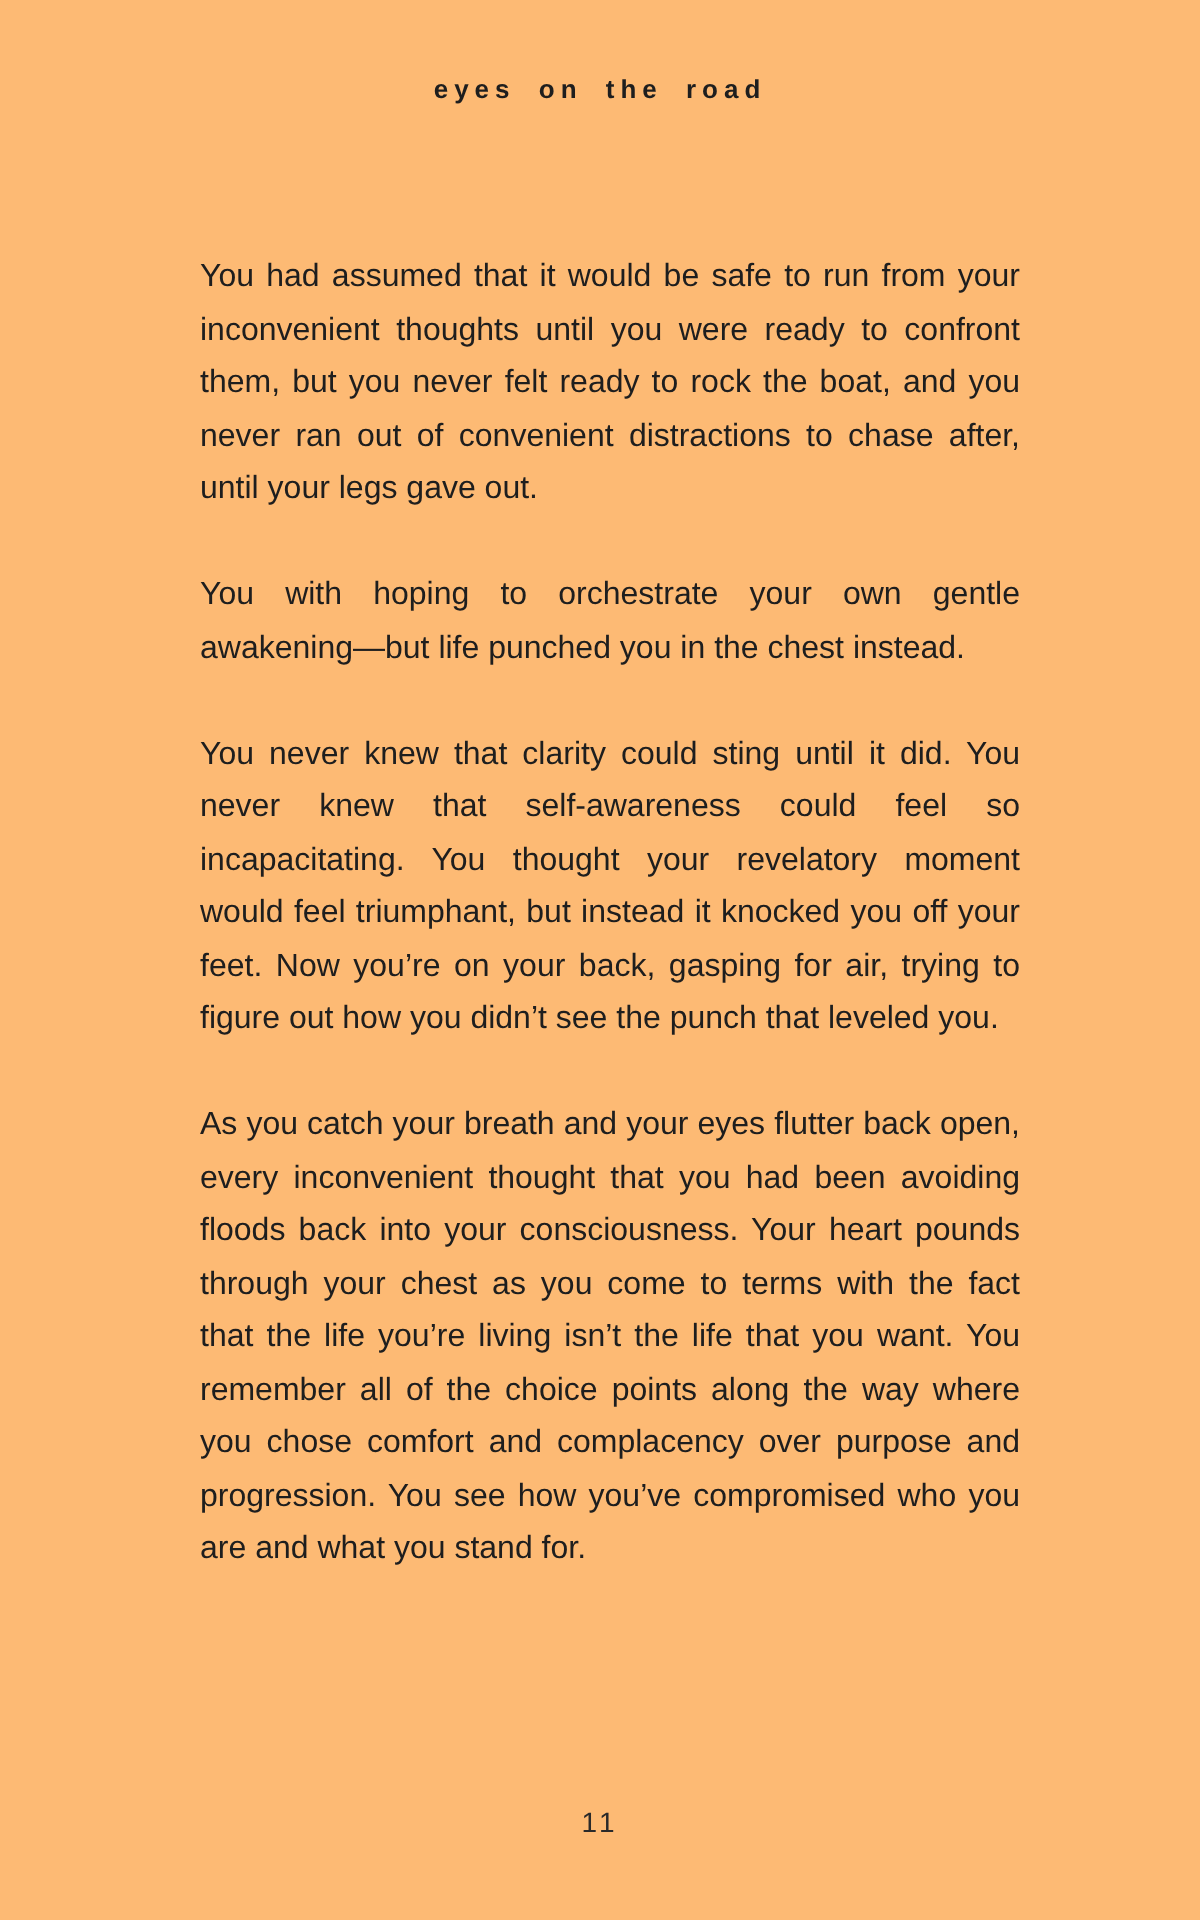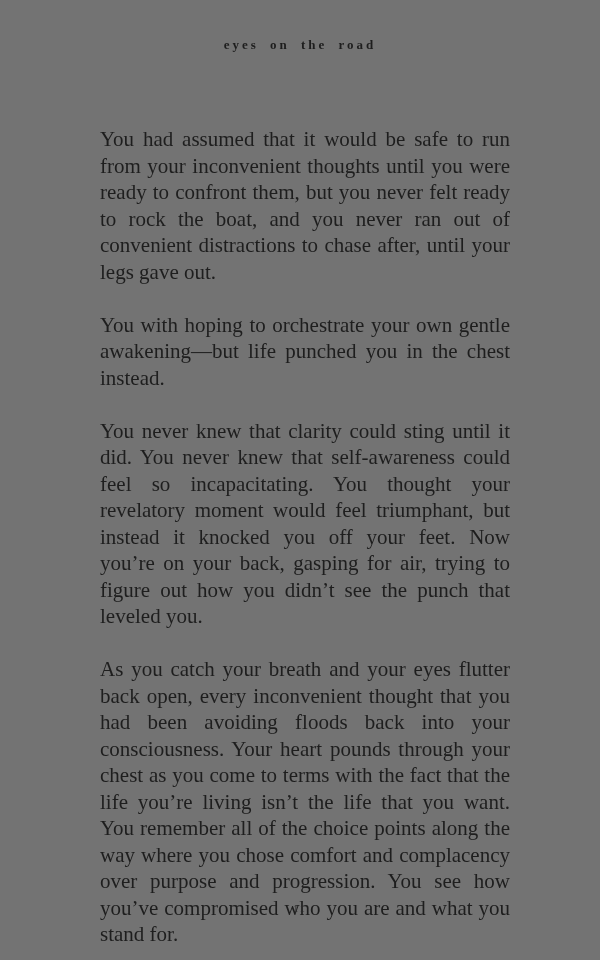--- a/index.html
+++ b/index.html
@@ -4,22 +4,22 @@
 <style>
   html, body {
     margin: 0;
     padding: 0;
     background: #ffffff;
   }
   .book-page {
     position: relative;
     width: 600px;
     height: 960px;
-    background: #737373;
-    font-family: Liberation Serif, serif;
+    background: #fdba74;
+    font-family: Liberation Sans, sans-serif;
     color: #1e1e1e;
     overflow: hidden;
   }
   .running-header {
     position: absolute;
     top: 37px;
     left: 0;
     width: 100%;
     text-align: center;
     font-size: 13px;
@@ -29,35 +29,35 @@
     color: #1e1e1e;
   }
   .text-block {
     position: absolute;
     top: 126px;
     left: 100px;
     width: 410px;
   }
   .text-block p {
     margin: 0 0 26.5px 0;
-    font-size: 21px;
+    font-size: 16px;
     line-height: 26.5px;
     text-align: justify;
     text-justify: inter-word;
     hyphens: auto;
     -webkit-hyphens: auto;
     color: #1e1e1e;
   }
   .page-number {
     position: absolute;
     top: 903px;
     left: 0;
     width: 100%;
     text-align: center;
-    font-size: 10px;
+    font-size: 14px;
     letter-spacing: 2px;
     color: #2a2a2a;
   }
 </style>
 </head>
 <body>
 
 <div class="book-page">
   <header class="running-header">eyes on the road</header>
 

